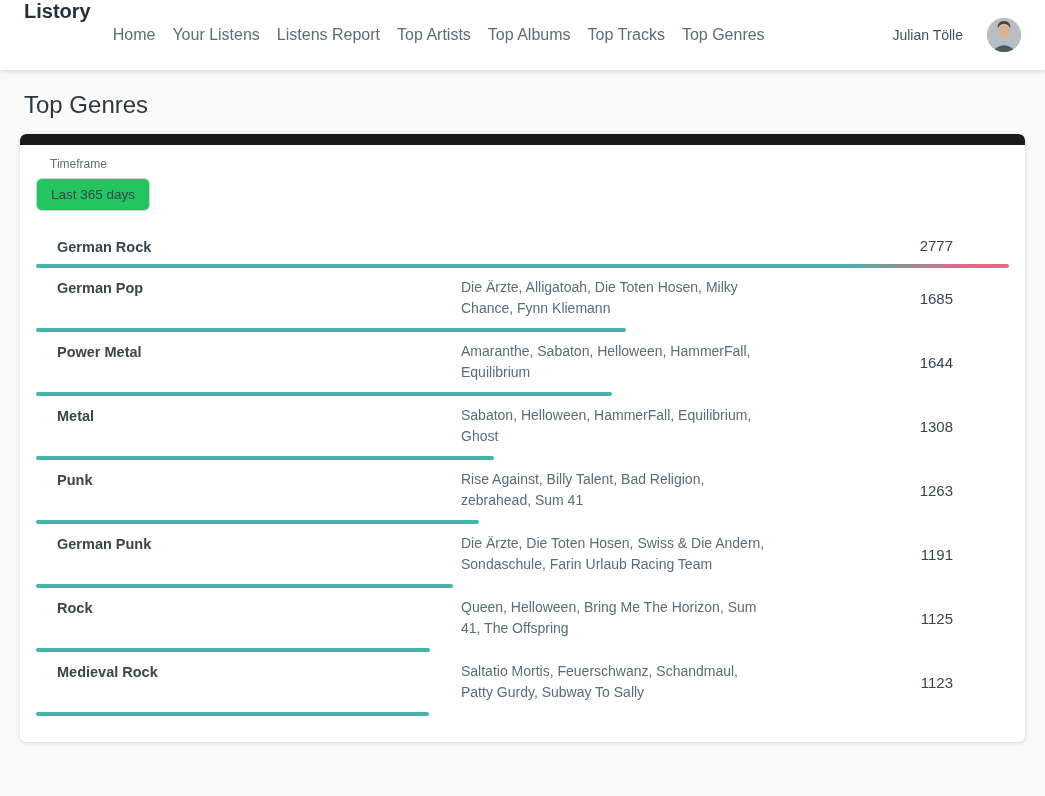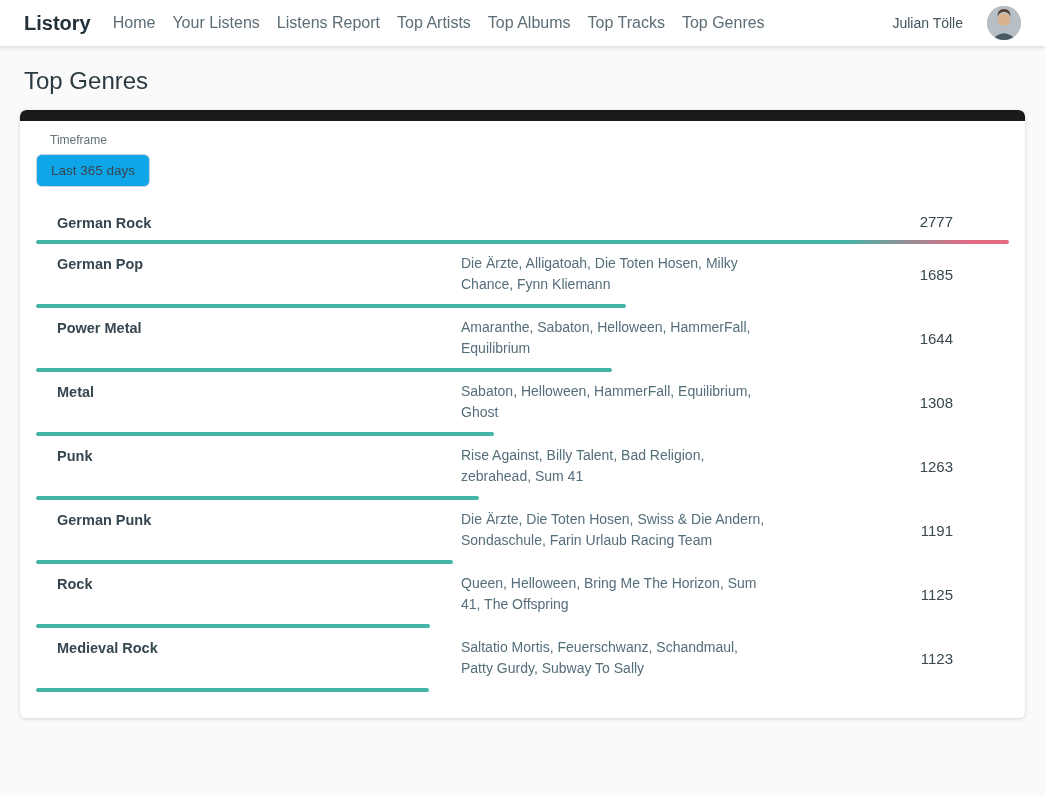--- a/index.html
+++ b/index.html
@@ -8,24 +8,23 @@
     width: 1045px;
     height: 796px;
     overflow: hidden;
     background: #fafafa;
     font-family: "Liberation Sans", sans-serif;
     color: #37474f;
   }
 
   
   .navbar {
-    height: 46px;
+    height: 70px;
     background: #ffffff;
     display: flex;
-    align-items: center;
     padding: 0 24px;
     box-shadow: 0 2px 4px rgba(0,0,0,0.12);
     position: relative;
     z-index: 2;
   }
   .brand {
     font-size: 20px;
     font-weight: 700;
     color: #22313a;
     margin-right: 22px;
@@ -80,21 +79,21 @@
     color: #5f7077;
     margin: 3px 0 7px 14px;
   }
   .timeframe-select {
     display: inline-block;
     border: 1px solid #ccd4d9;
     border-radius: 6px;
     padding: 8px 14px;
     font-size: 13.5px;
     color: #37474f;
-    background: #0ea5e9;
+    background: #22c55e;
     cursor: pointer;
     min-width: 96px;
   }
 
   
   .genre-table { margin-top: 16px; }
   .genre-row {
     display: flex;
     position: relative;
     padding: 9px 0 13px;

